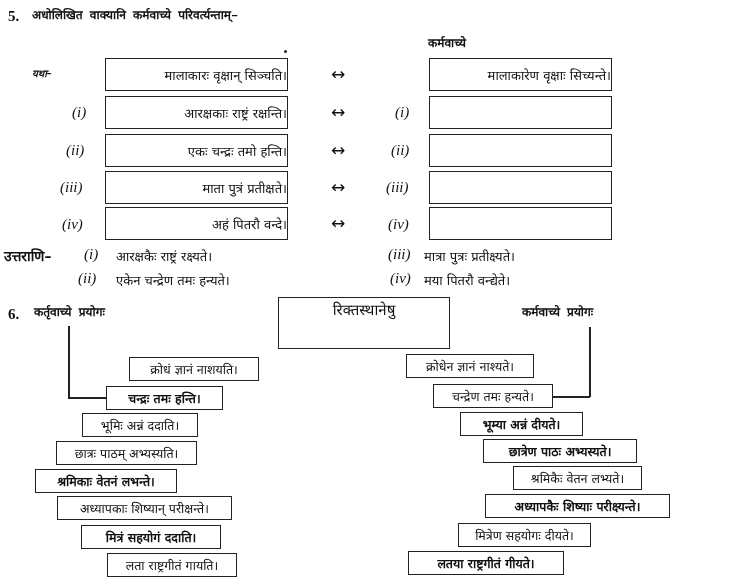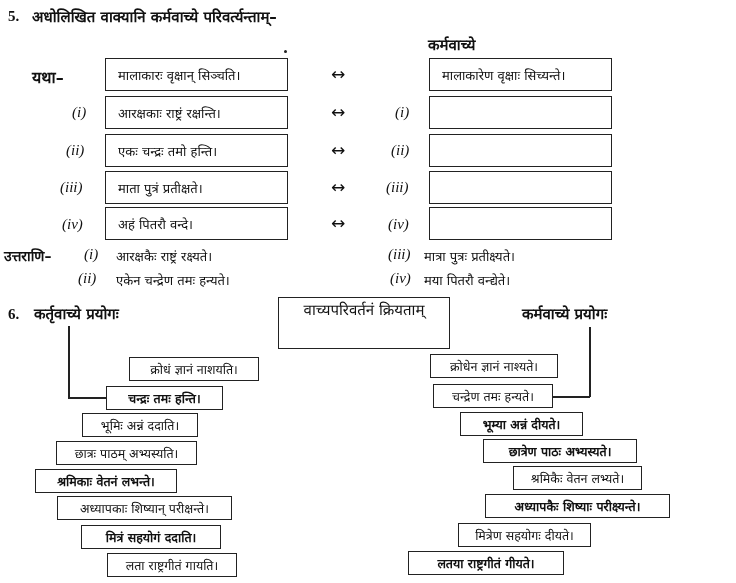--- a/index.html
+++ b/index.html
@@ -1,42 +1,42 @@
 <!DOCTYPE html>
 <html><head>
 <meta charset="utf-8">
 <style>
   html, body { margin:0; padding:0; background:#ffffff; }
   body { width:736px; height:583px; position:relative; overflow:hidden;
          font-family:"DejaVu Sans", sans-serif; color:#111; }
   .abs { position:absolute; white-space:nowrap; }
-  .h { font-weight:bold; font-size:15px; }
+  .h { font-weight:bold; font-size:12px;font-family:Liberation Mono, monospace; }
   .num { font-family:"Liberation Serif", serif; font-weight:bold; font-size:15px; }
   .roman { font-family:"Liberation Serif", serif; font-style:italic; font-size:15px; }
   .box { position:absolute; border:1.5px solid #222; box-sizing:border-box; background:#fff;
-         font-size:13px; display:flex; align-items:center; padding-left:12px; white-space:nowrap; }
+         font-size:13px; display:flex; align-items:center; padding-left:12px; white-space:nowrap;justify-content:flex-end; }
   .sbox { position:absolute; border:1.5px solid #222; box-sizing:border-box; background:#fff;
           font-size:12.5px; display:flex; align-items:center; justify-content:center; white-space:nowrap; padding:0 16px; }
   .bold { font-weight:bold; }
   .arrow { font-size:17px; }
   .ans { font-size:13px; }
   .line { position:absolute; background:#222; }
   .centerbox { position:absolute; border:1.5px solid #222; box-sizing:border-box; text-align:center;
                font-size:15px; line-height:20px; padding-top:2px; }
 </style>
 </head>
 <body>
 
 <div class="abs num" style="left:8px;top:8px;">5.</div>
 <div class="abs h" style="left:32px;top:6px;">अधोलिखित वाक्यानि कर्मवाच्ये परिवर्त्यन्ताम्–</div>
 <div class="abs h" style="left:108px;top:34px;margin-top:24px;">कर्तृवाच्ये</div>
 <div class="abs h" style="left:428px;top:34px;">कर्मवाच्ये</div>
 <div class="abs" style="left:284px;top:50px;width:3px;height:3px;background:#222;border-radius:50%;"></div>
 
-<div class="abs bold" style="left:32px;top:66px;font-size:16px;">यथा–</div>
+<div class="abs bold" style="left:32px;top:66px;font-size:10px;font-style:italic;">यथा–</div>
 <div class="box" style="left:105px;top:58px;width:183px;height:33px;">
   <span>मालाकारः वृक्षान् सिञ्चति।</span>
 </div>
 <div class="abs arrow" style="left:331px;top:64px;">↔</div>
 <div class="box" style="left:429px;top:58px;width:183px;height:33px;">
   <span>मालाकारेण वृक्षाः सिच्यन्ते।</span>
 </div>
 
 <div class="abs roman" style="left:72px;top:104px;">(i)</div>
 <div class="box" style="left:105px;top:96px;width:183px;height:33px;">
@@ -86,21 +86,21 @@
 <div class="abs roman" style="left:388px;top:246px;">(iii)</div>
 <div class="abs ans" style="left:424px;top:247px;">मात्रा पुत्रः प्रतीक्ष्यते।</div>
 <div class="abs roman" style="left:390px;top:270px;">(iv)</div>
 <div class="abs ans" style="left:424px;top:271px;">मया पितरौ वन्द्येते।</div>
 
 <div class="abs num" style="left:8px;top:306px;">6.</div>
 <div class="abs h" style="left:34px;top:303px;">कर्तृवाच्ये प्रयोगः</div>
 <div class="abs h" style="left:522px;top:303px;">कर्मवाच्ये प्रयोगः</div>
 
 <div class="centerbox" style="left:278px;top:297px;width:172px;height:52px;">
-  <div>वाच्यपरिवर्तनं क्रियताम्</div>
+  <div>रिक्तस्थानेषु</div>
 </div>
 
 <div class="line" style="left:68px;top:326px;width:1.5px;height:72px;"></div>
 <div class="line" style="left:68px;top:397px;width:38px;height:1.5px;"></div>
 <div class="line" style="left:589px;top:327px;width:1.5px;height:70px;"></div>
 <div class="line" style="left:553px;top:396px;width:37px;height:1.5px;"></div>
 
 <div class="sbox" style="left:129px;top:357px;width:130px;height:24px;">
     <span>क्रोधं ज्ञानं नाशयति।</span>
   </div>
@@ -119,21 +119,21 @@
 <div class="sbox" style="left:57px;top:496px;width:175px;height:24px;">
     <span>अध्यापकाः शिष्यान् परीक्षन्ते।</span>
   </div>
 <div class="sbox bold" style="left:81px;top:525px;width:140px;height:24px;">
     <span>मित्रं सहयोगं ददाति।</span>
   </div>
 <div class="sbox" style="left:107px;top:553px;width:130px;height:24px;">
     <span>लता राष्ट्रगीतं गायति।</span>
   </div>
 
-<div class="sbox" style="left:406px;top:354px;width:128px;height:24px;margin-left:24px;">
+<div class="sbox" style="left:406px;top:354px;width:128px;height:24px;">
     <span>क्रोधेन ज्ञानं नाश्यते।</span>
   </div>
 <div class="sbox" style="left:433px;top:384px;width:120px;height:24px;">
     <span>चन्द्रेण तमः हन्यते।</span>
   </div>
 <div class="sbox bold" style="left:460px;top:412px;width:123px;height:24px;">
     <span>भूम्या अन्नं दीयते।</span>
   </div>
 <div class="sbox bold" style="left:483px;top:439px;width:154px;height:24px;">
     <span>छात्रेण पाठः अभ्यस्यते।</span>

